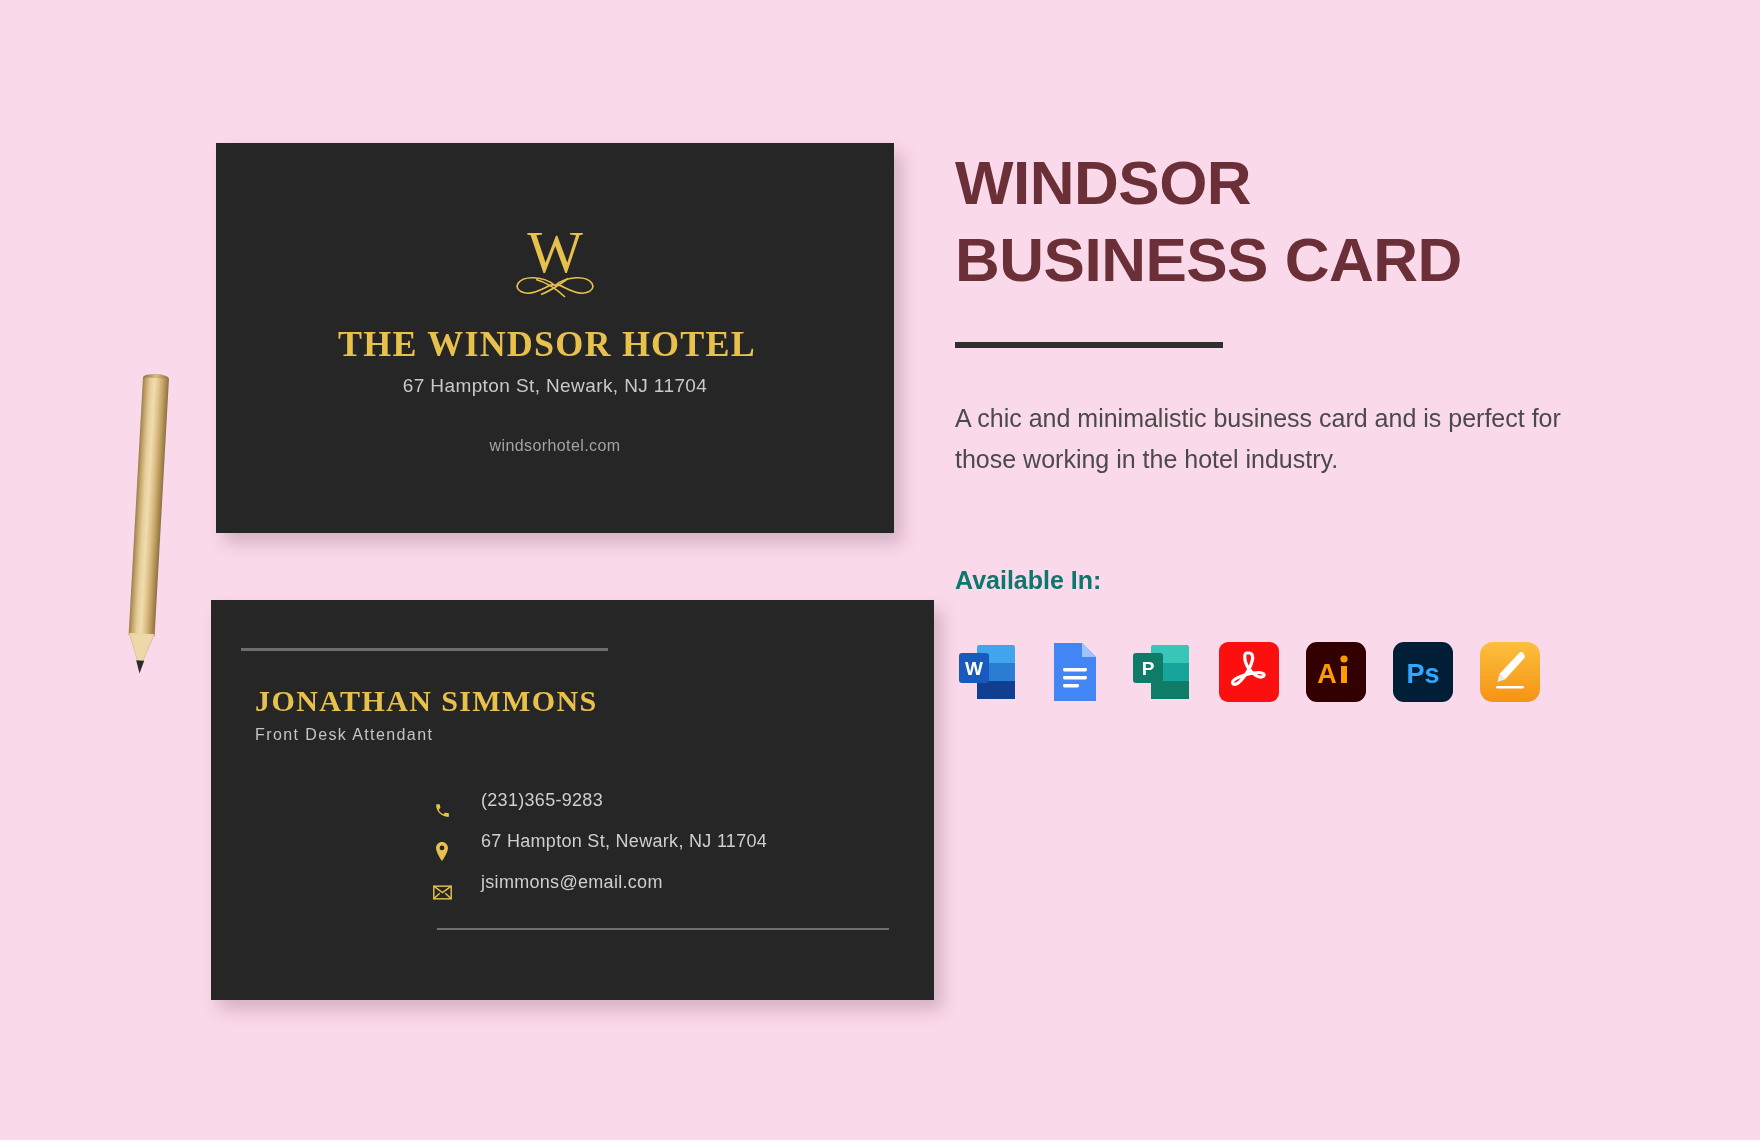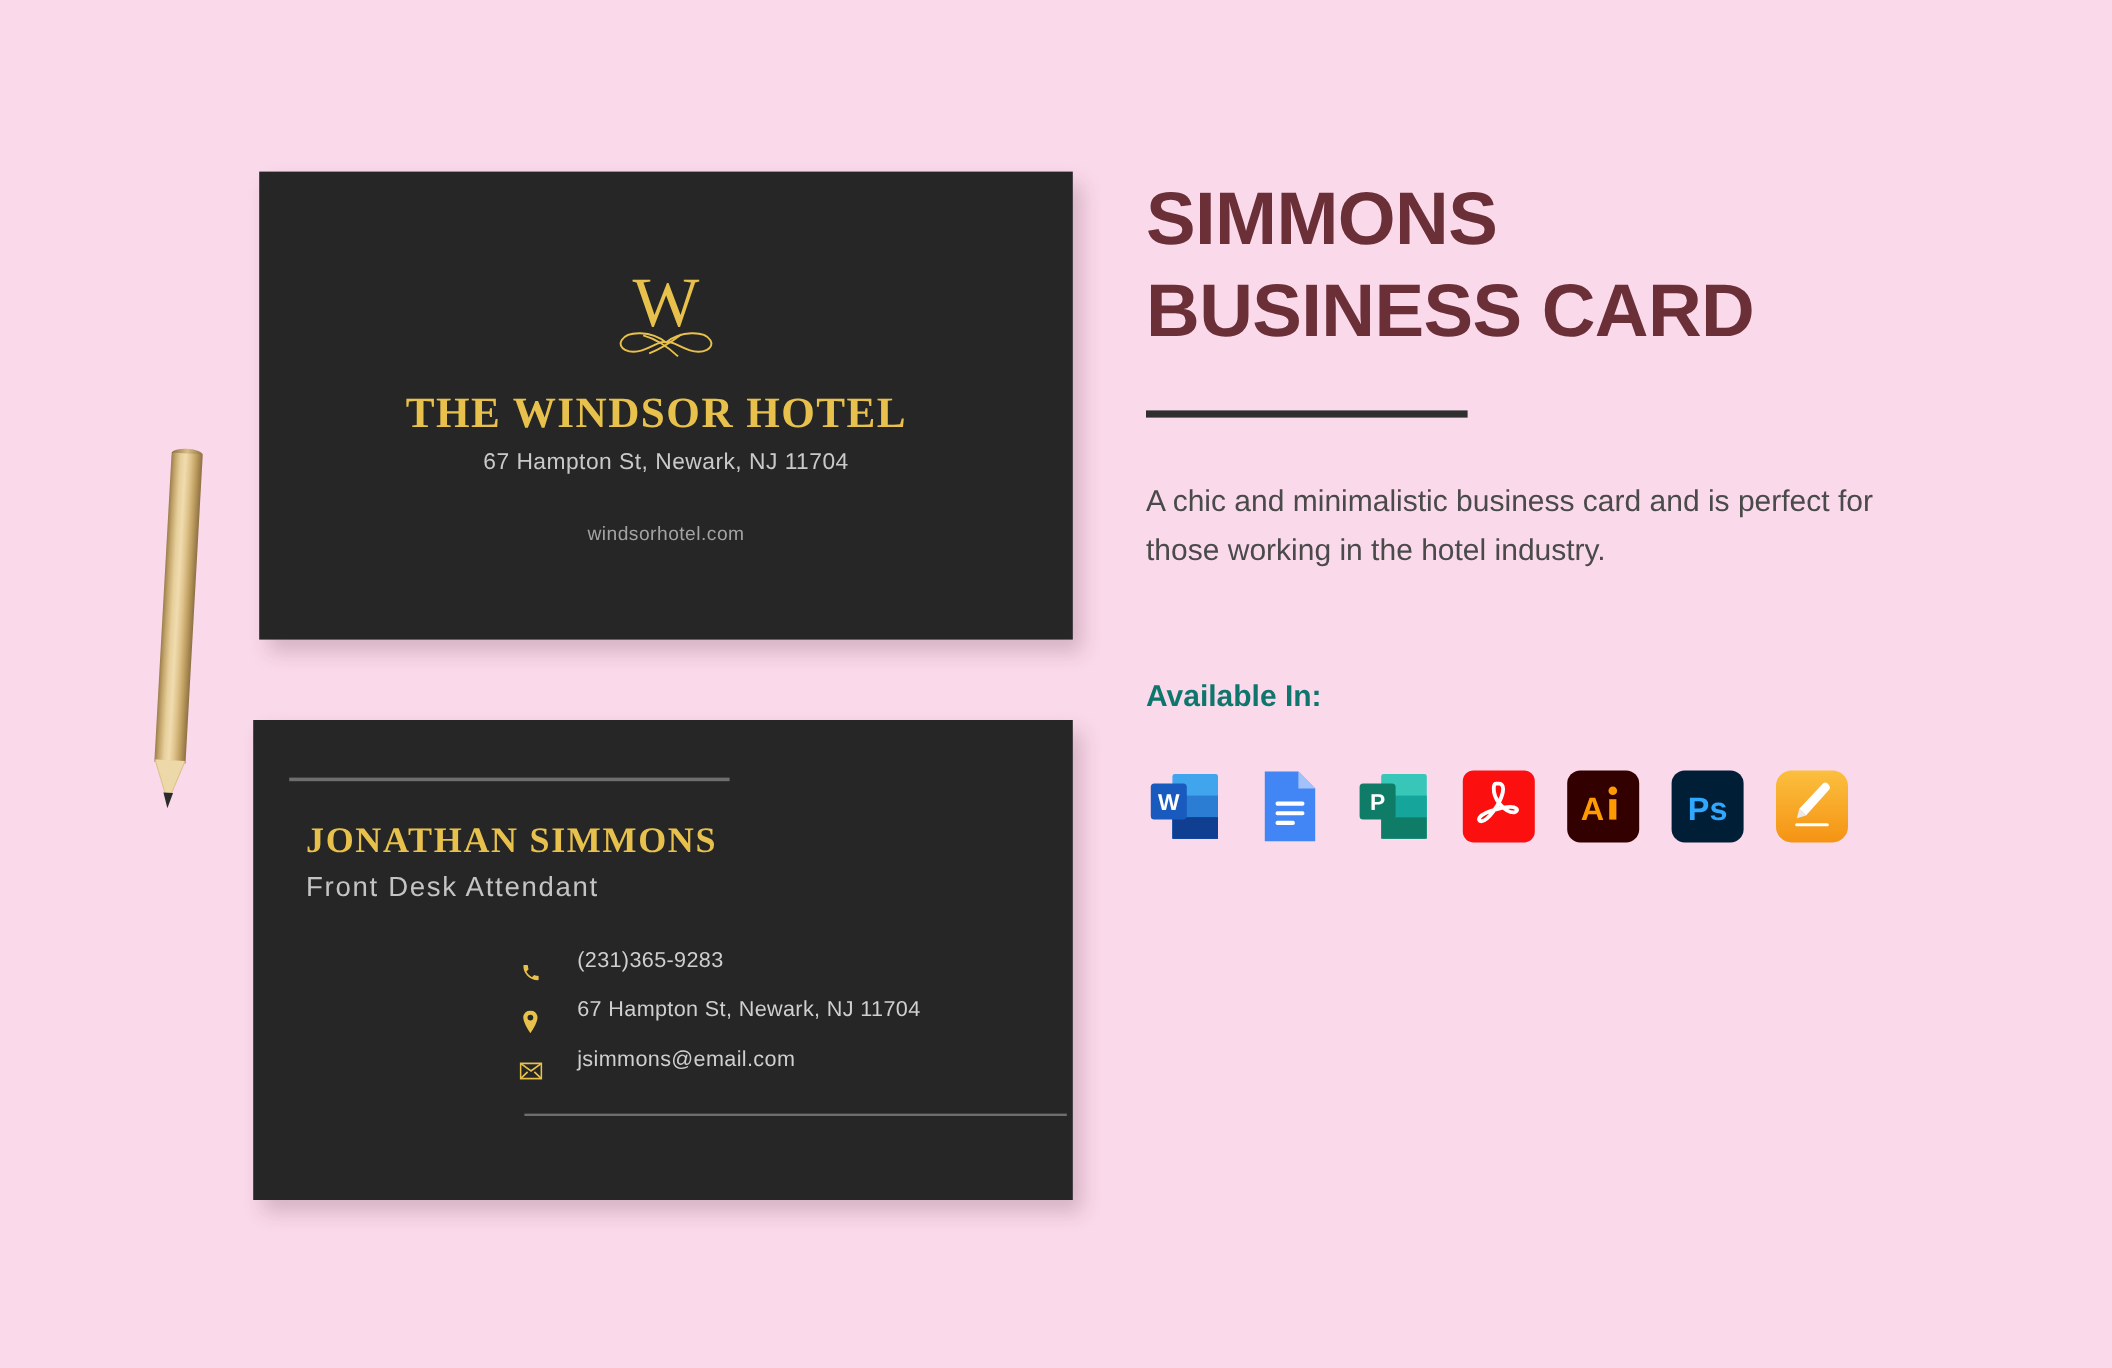--- a/index.html
+++ b/index.html
@@ -82,20 +82,21 @@
     left: 216px;
     top: 143px;
     width: 678px;
     height: 390px;
   }
   .card-back {
     left: 211px;
     top: 600px;
     width: 683px;
     height: 400px;
+    padding-left: 40px;
   }
 
   
   .front-inner {
     position: absolute;
     left: 0; right: 0;
     top: 76px;
     text-align: center;
   }
   .monogram {
@@ -152,21 +153,21 @@
     color: #e8c14c;
     font-size: 30px;
     letter-spacing: 1.4px;
     margin: 0;
   }
   .person-role {
     position: absolute;
     left: 44px;
     top: 126px;
     color: #c4c4c4;
-    font-size: 23px;
+    font-size: 16px;
     letter-spacing: 1.4px;
     margin: 0;
   }
   .contact-list {
     position: absolute;
     left: 218px;
     top: 190px;
     margin: 0;
     padding: 0;
     list-style: none;
@@ -302,21 +303,21 @@
         </span>
         <span class="contact-text">jsimmons@email.com</span>
       </li>
     </ul>
 
     <div class="rule-bottom"></div>
   </div>
 
   <div class="right">
     <h1 class="title">
-      <span>SIMMONS</span><br>
+      <span>WINDSOR</span><br>
       <span>BUSINESS CARD</span><br>
     </h1>
     <div class="title-rule"></div>
     <p class="desc">A chic and minimalistic business card and is perfect for those working in the hotel industry.</p>
     <p class="avail-label">Available In:</p>
 
     <div class="icon-row">
 
       <svg class="app-icon" viewBox="0 0 66 66">
         <rect x="22" y="6" width="38" height="54" rx="2" fill="#41A5EE"></rect>

